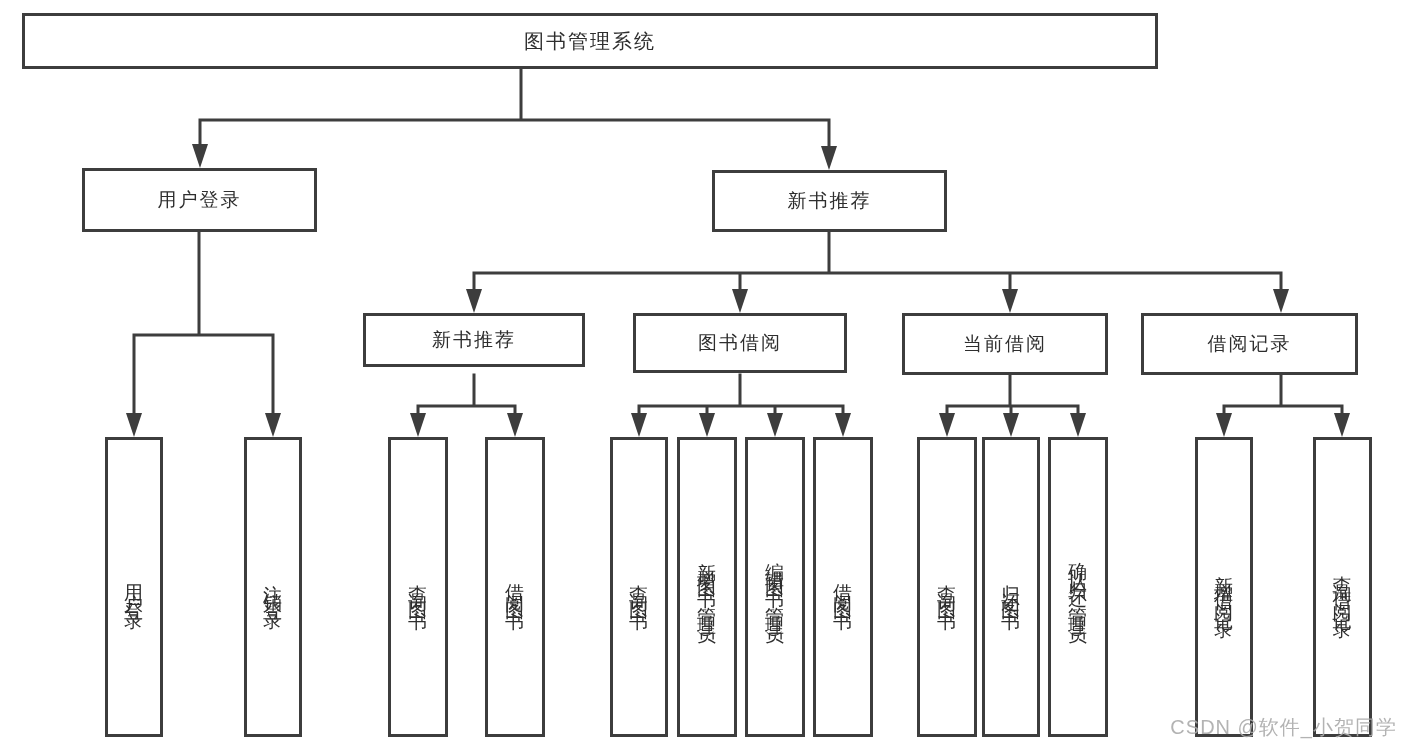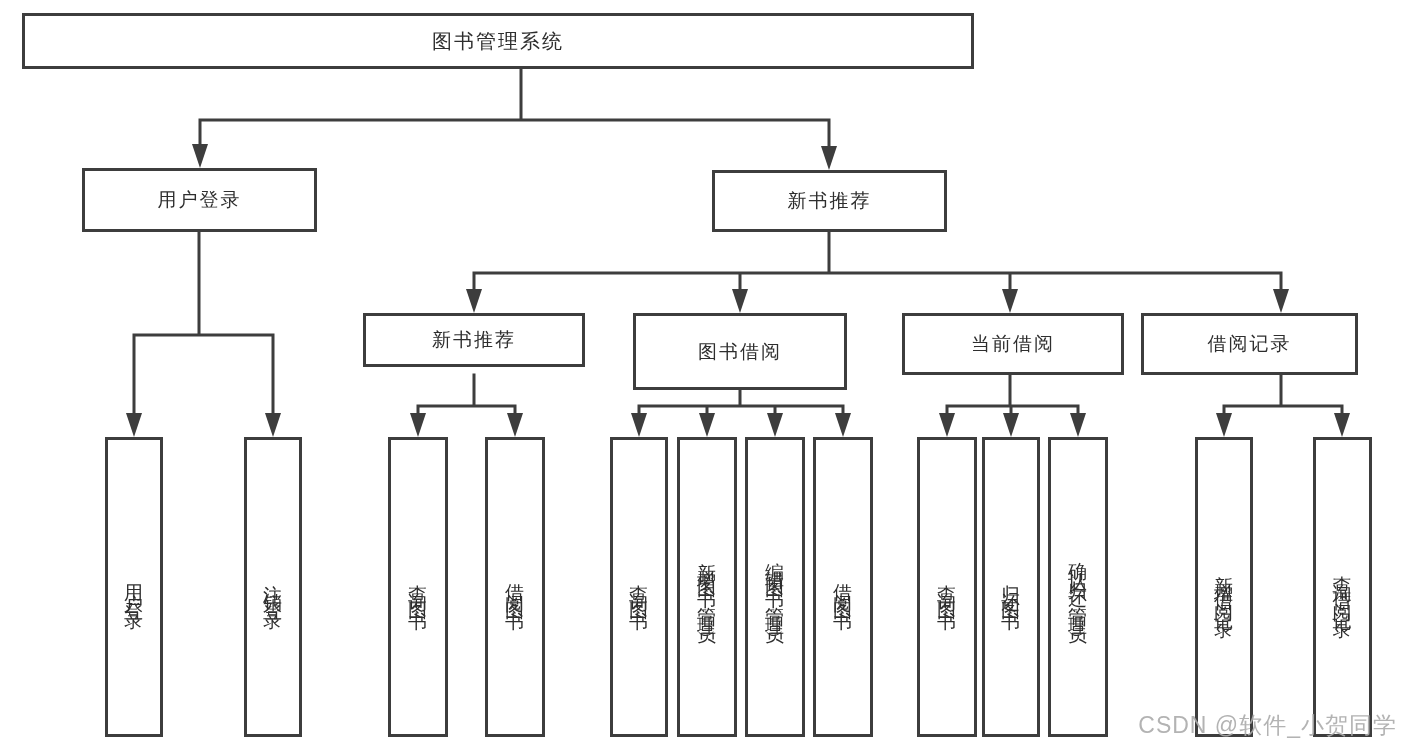--- a/index.html
+++ b/index.html
@@ -35,21 +35,21 @@
   .node.v .label {
     writing-mode: vertical-rl;
     font-size: 19px;
     letter-spacing: 9px;
     line-height: 1;
   }
   #watermark {
     position: absolute;
     right: 8px;
     bottom: 6px;
-    font-size: 23px;
+    font-size: 20px;
     letter-spacing: 1px;
     color: var(--wm, #ababab);
     opacity: 0.9;
     z-index: 5;
     white-space: nowrap;
   }
 </style>
 </head>
 <body>
 
@@ -76,36 +76,36 @@
       <polygon points="835,413 851,413 843,437" fill="#3d3d3d"></polygon>
       <path d="M 1010 375 V 406 M 947 406 H 1078 M 947 406 V 423 M 1011 406 V 423 M 1078 406 V 423" fill="none" stroke="#3d3d3d" stroke-width="3" stroke-linecap="square"></path>
       <polygon points="939,413 955,413 947,437" fill="#3d3d3d"></polygon>
       <polygon points="1003,413 1019,413 1011,437" fill="#3d3d3d"></polygon>
       <polygon points="1070,413 1086,413 1078,437" fill="#3d3d3d"></polygon>
       <path d="M 1281 375 V 406 M 1224 406 H 1342 M 1224 406 V 423 M 1342 406 V 423" fill="none" stroke="#3d3d3d" stroke-width="3" stroke-linecap="square"></path>
       <polygon points="1216,413 1232,413 1224,437" fill="#3d3d3d"></polygon>
       <polygon points="1334,413 1350,413 1342,437" fill="#3d3d3d"></polygon>
     </svg>
   <div id="nodes">
-      <div class="node h root" style="left: 22px; top: 13px; width: 952px; height: 56px;">
+      <div class="node h root" style="left: 22px; top: 13px; width: 1136px; height: 56px;">
         <span class="label">图书管理系统</span>
       </div>
       <div class="node h" style="left: 82px; top: 168px; width: 235px; height: 64px;">
         <span class="label">用户登录</span>
       </div>
       <div class="node h" style="left: 712px; top: 170px; width: 235px; height: 62px;">
         <span class="label">新书推荐</span>
       </div>
       <div class="node h" style="left: 363px; top: 313px; width: 222px; height: 54px;">
         <span class="label">新书推荐</span>
       </div>
-      <div class="node h" style="left: 633px; top: 313px; width: 214px; height: 77px;">
+      <div class="node h" style="left: 633px; top: 313px; width: 214px; height: 60px;">
         <span class="label">图书借阅</span>
       </div>
-      <div class="node h" style="left: 902px; top: 313px; width: 222px; height: 62px;">
+      <div class="node h" style="left: 902px; top: 313px; width: 206px; height: 62px;">
         <span class="label">当前借阅</span>
       </div>
       <div class="node h" style="left: 1141px; top: 313px; width: 217px; height: 62px;">
         <span class="label">借阅记录</span>
       </div>
       <div class="node v" style="left: 105px; top: 437px; width: 58px; height: 300px;">
         <span class="label">用户登录</span>
       </div>
       <div class="node v" style="left: 244px; top: 437px; width: 58px; height: 300px;">
         <span class="label">注销登录</span>

